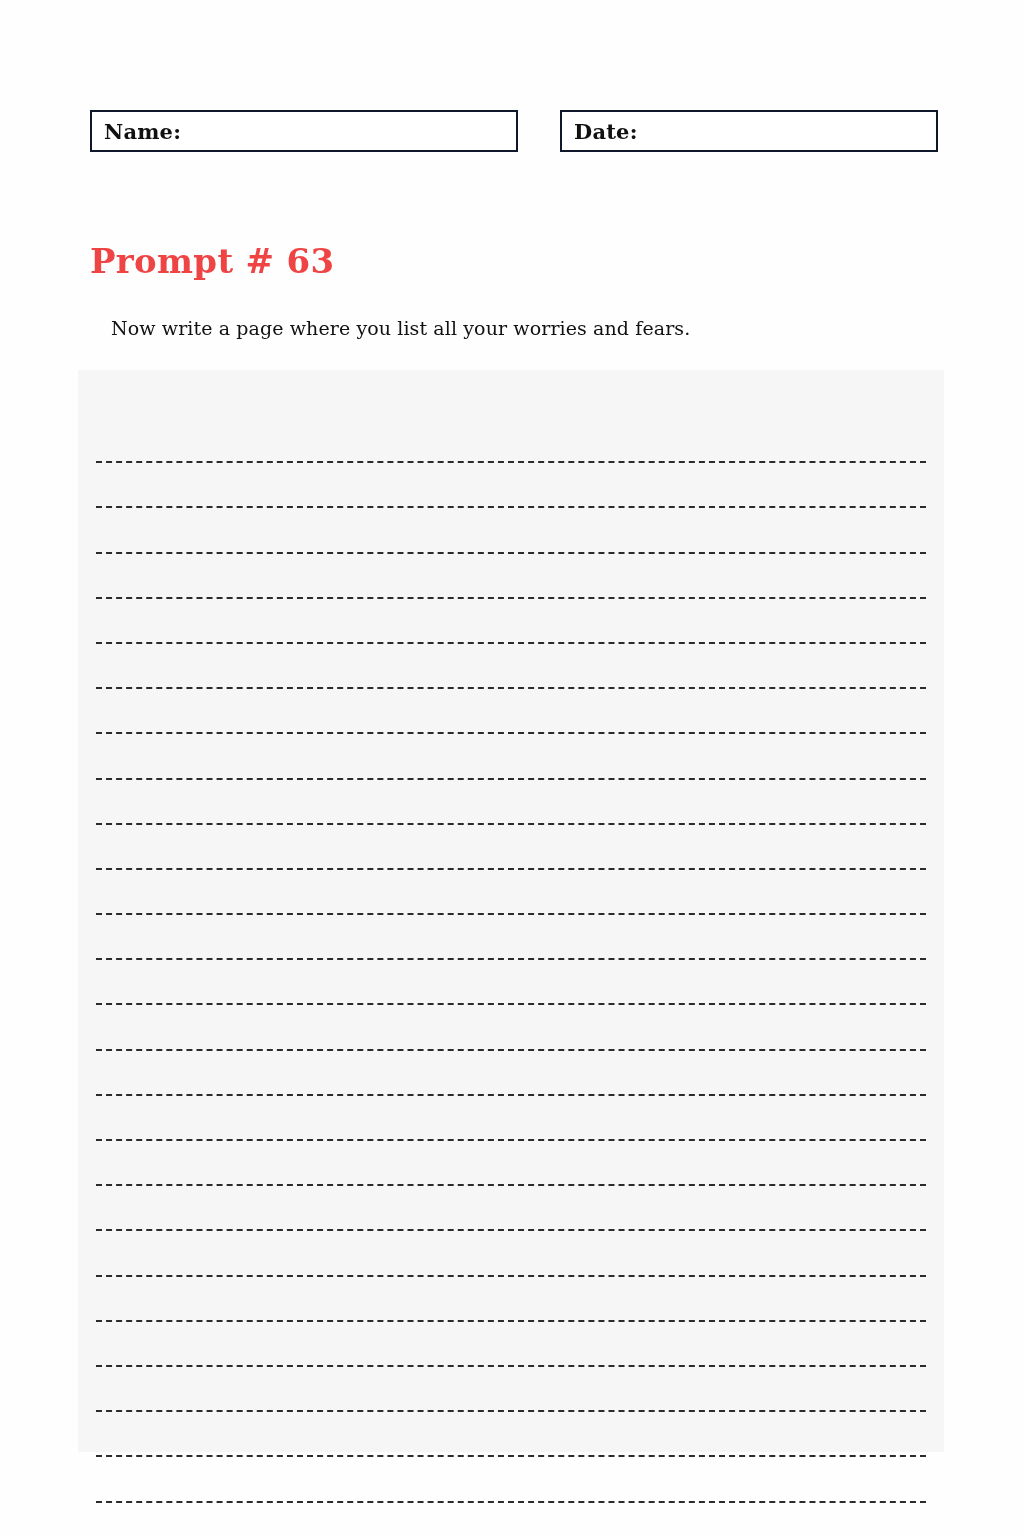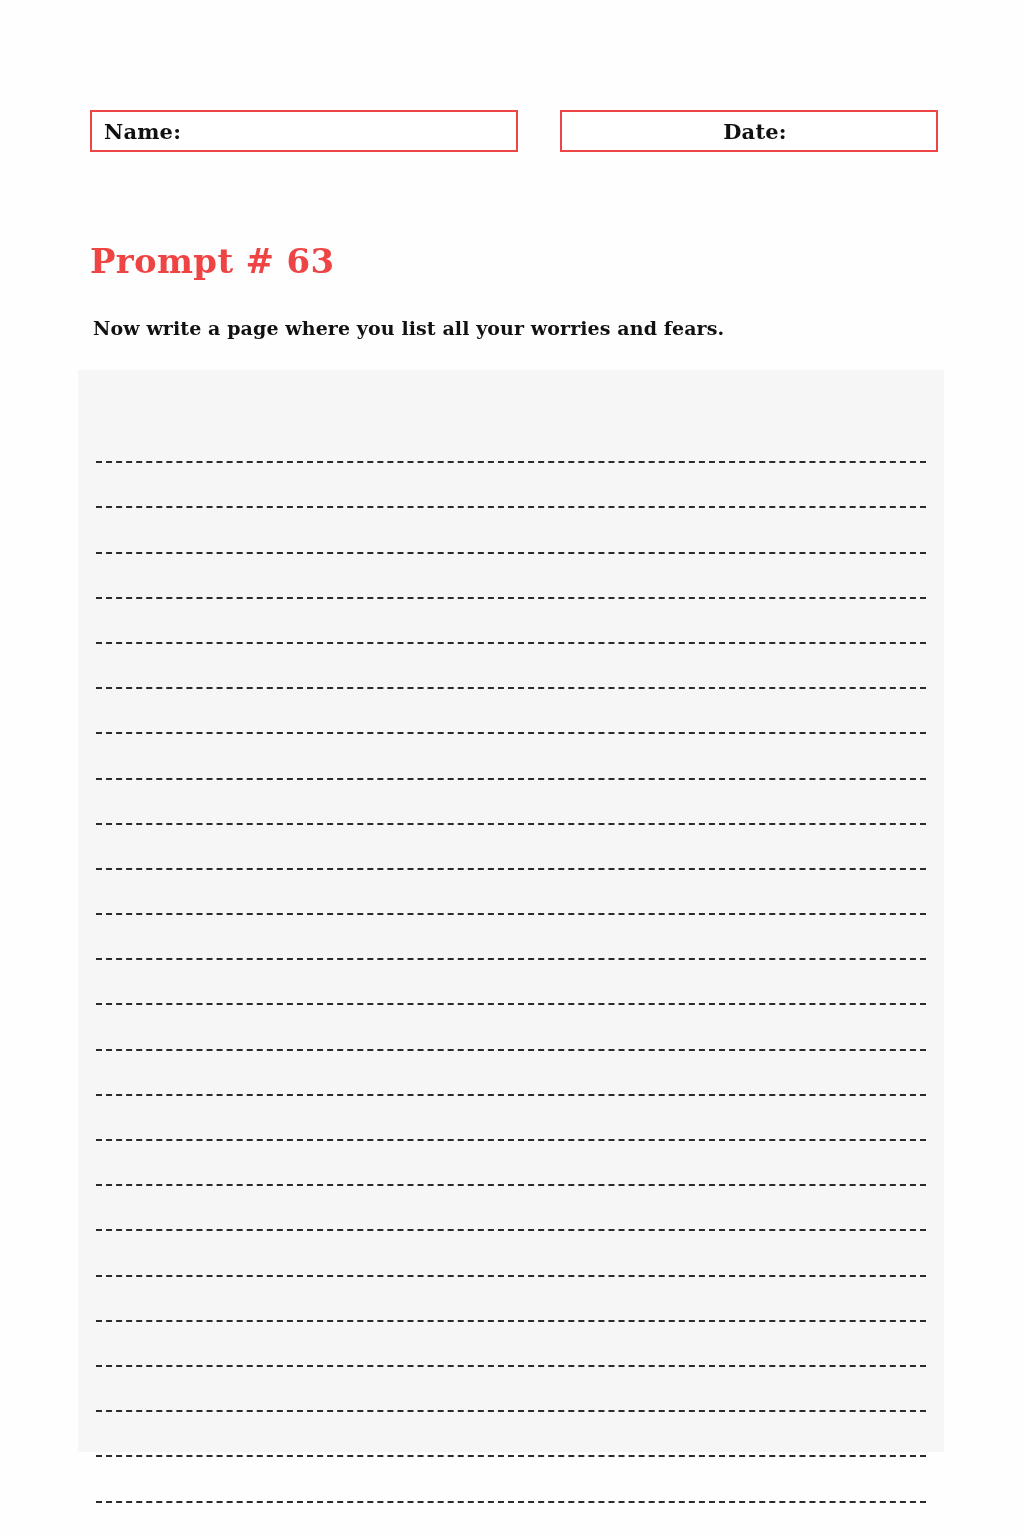--- a/index.html
+++ b/index.html
@@ -26,28 +26,28 @@
     position: absolute;
     top: 110px;
     left: 90px;
     width: 848px;
     display: flex;
     justify-content: space-between;
   }
   .field-box {
     box-sizing: border-box;
     height: 42px;
-    border: 2px solid #ef4444;
+    border: 2px solid #0f172a;
     background: #ffffff;
     display: flex;
     align-items: center;
     padding-left: 12px;
   }
   .field-name { width: 428px; }
-  .field-date { width: 378px; justify-content: center; }
+  .field-date { width: 378px; }
   .field-label {
     font-family: "DejaVu Serif", serif;
     font-weight: 700;
     font-size: 21px;
     letter-spacing: 0.2px;
     color: #111111;
   }
 
   
   .title {
@@ -56,23 +56,23 @@
     left: 90px;
     font-family: "DejaVu Serif", serif;
     font-weight: 700;
     font-size: 34px;
     letter-spacing: 0.3px;
     color: #ef4444;
   }
   .subtitle {
     position: absolute;
     top: 298px;
-    left: 93px;
+    left: 111px;
     font-family: "DejaVu Serif", serif;
-    font-weight: 700;
+    font-weight: 400;
     font-size: 19px;
     letter-spacing: 0.1px;
     color: #111111;
   }
 
   
   .writing-area {
     position: absolute;
     top: 370px;
     left: 78px;

